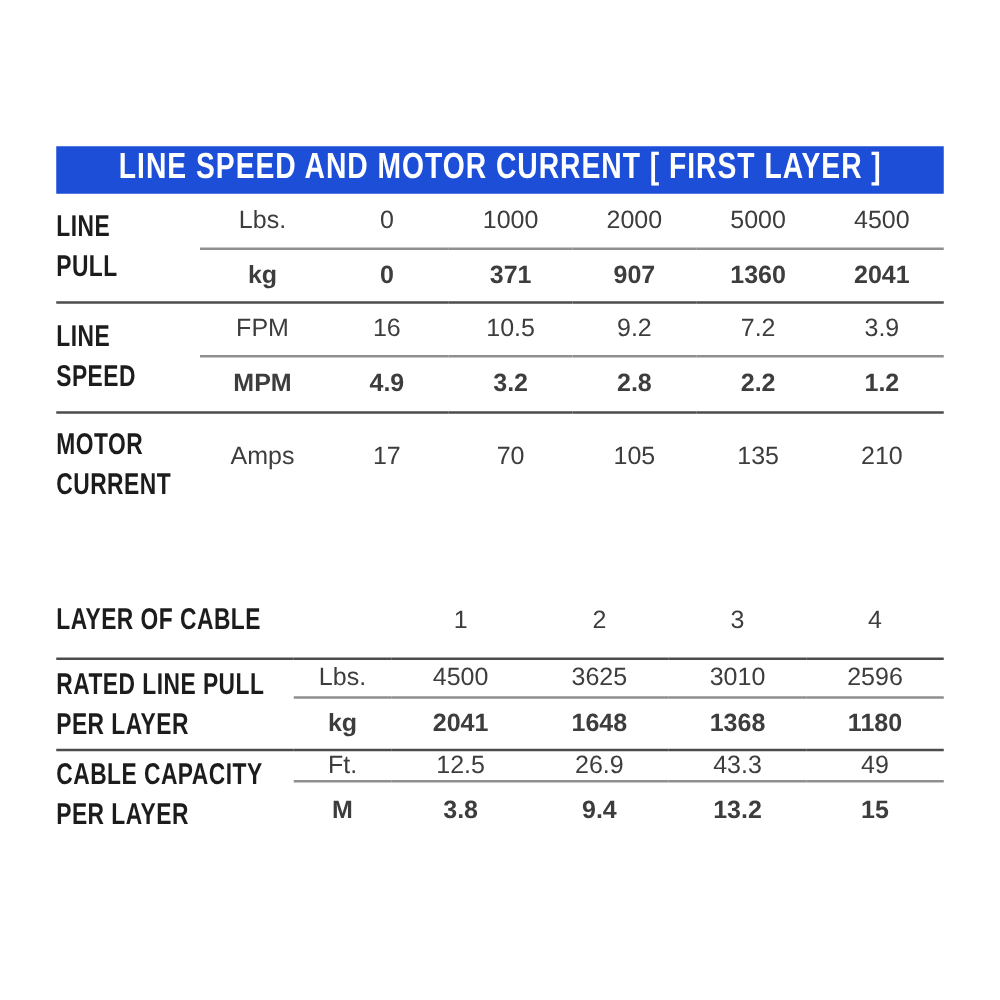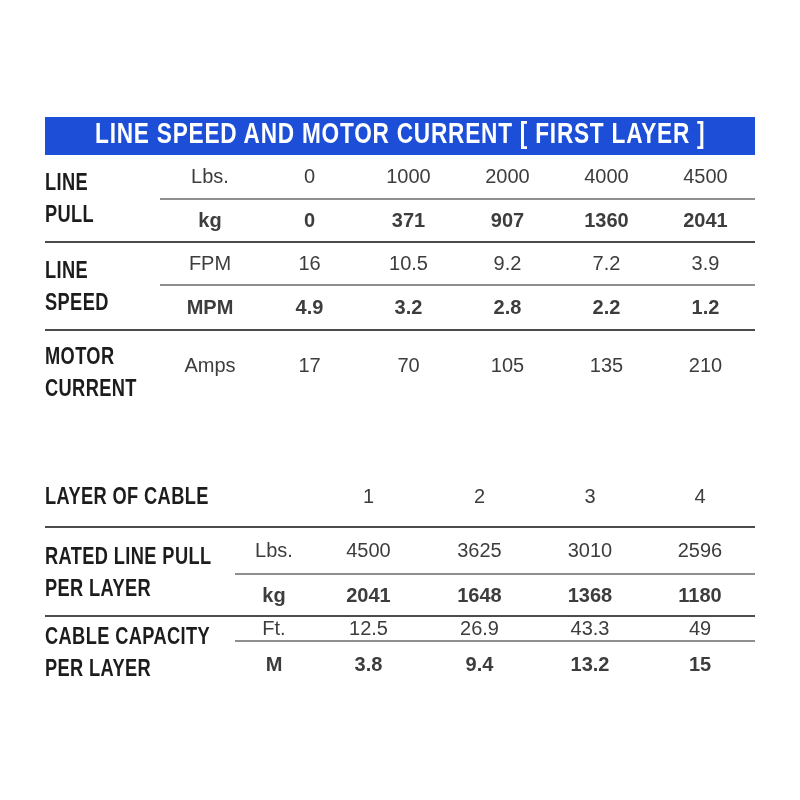--- a/index.html
+++ b/index.html
@@ -66,21 +66,21 @@
   }
   td.amps .glabel { position: relative; top: 6px; }
   
   tr.t1ra { height: 44px; }
   tr.t1rb { height: 43px; }
   tr.t1rc { height: 43px; }
   tr.t1rd { height: 45px; }
   tr.t1re { height: 70px; }
   
   tr.t2ra { height: 61px; }
-  tr.t2rb { height: 47px; }
+  tr.t2rb { height: 31px; }
   tr.t2rc { height: 42px; }
   tr.t2rd { height: 24px; }
   tr.t2re { height: 46px; }
   
   td.full { border-top: 2px solid #4c4c4c; }
   td.part { border-top: 2px solid #8f8f8f; font-weight: bold; }
 </style>
 </head>
 <body>
 
@@ -102,21 +102,21 @@
     </colgroup>
     <tbody>
       <tr class="t1ra">
         <td class="label" rowspan="2">
           <span class="glabel"><span>LINE</span><br><span>PULL</span></span>
         </td>
         <td>Lbs.</td>
         <td>0</td>
         <td>1000</td>
         <td>2000</td>
-        <td>4000</td>
+        <td>5000</td>
         <td>4500</td>
       </tr>
       <tr class="t1rb">
         <td class="part">kg</td>
         <td class="part">0</td>
         <td class="part">371</td>
         <td class="part">907</td>
         <td class="part">1360</td>
         <td class="part">2041</td>
       </tr>

